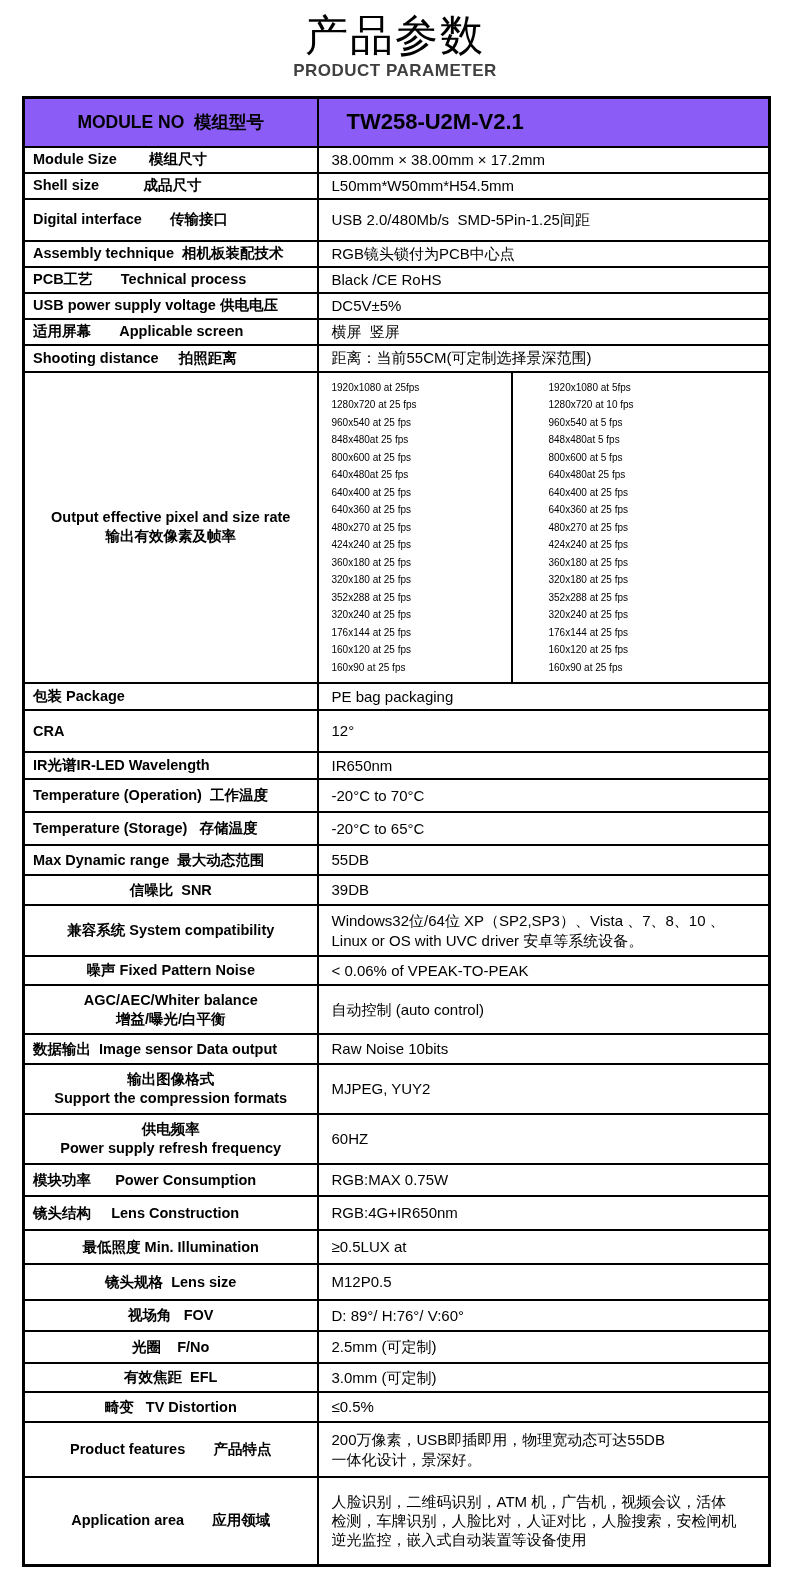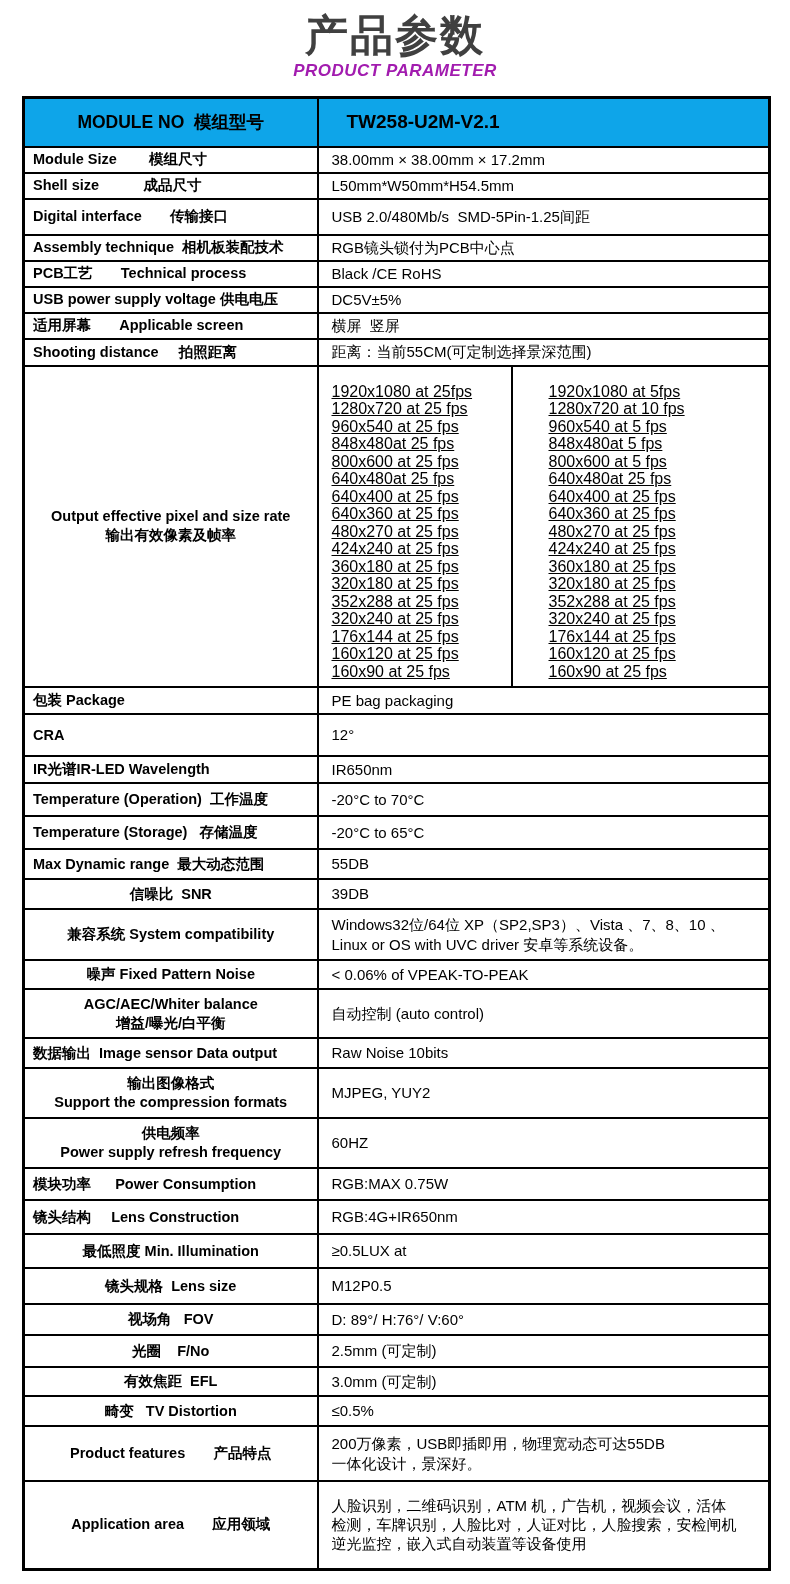--- a/index.html
+++ b/index.html
@@ -9,79 +9,77 @@
     background: #ffffff;
     font-family: "Liberation Sans", sans-serif;
     color: #000000;
     overflow: hidden;
   }
   .page-header { text-align: center; padding-top: 10px; }
   .title-zh {
     margin: 0;
     font-size: 43px;
     line-height: 50px;
-    font-weight: bold;
-    color: #404040;
+    font-weight: normal;
+    color: #000000;
     letter-spacing: 2px;
   }
   .title-en {
     margin-top: 1px;
     font-size: 17px;
     font-weight: bold;
-    color: #a21caf;
+    color: #404040;
     letter-spacing: 0.5px;
-    font-style: italic;
   }
   table.spec {
     border-collapse: collapse;
     table-layout: fixed;
     width: 746px;
     margin: 15px 0 0 22px;
     border: 3px solid #000;
   }
   col.c1 { width: 294px; }
   col.c2 { width: 194px; }
   col.c3 { width: 258px; }
   td { border: 2px solid #000; vertical-align: middle; }
-  tr.head-row { height: 49px; background: #0ea5e9; }
+  tr.head-row { height: 49px; background: #8b5cf6; }
   td.hlabel {
     text-align: center;
     font-weight: bold;
     font-size: 17.5px;
     white-space: pre-wrap;
   }
   td.hvalue {
     font-weight: bold;
-    font-size: 19px;
+    font-size: 22px;
     padding-left: 28px;
     white-space: pre-wrap;
   }
   td.label {
     font-weight: bold;
     font-size: 14.5px;
     line-height: 1.3;
     padding: 2px 4px 2px 8px;
     white-space: pre-wrap;
     text-align: left;
   }
   td.label.center { text-align: center; padding-left: 4px; }
   td.value {
     font-size: 15px;
     line-height: 1.28;
     padding: 2px 6px 2px 13px;
     white-space: pre-wrap;
     text-align: left;
   }
   td.value.lines {
-    font-size: 16px;
+    font-size: 10px;
     line-height: 17.5px;
-    padding-top: 16px;
+    padding-top: 6px;
     padding-bottom: 6px;
     vertical-align: middle;
-    text-decoration: underline;
   }
   td.value.sub2 { padding-left: 36px; }
 </style>
 </head>
 <body>
 
 <div class="page-header">
   <h1 class="title-zh">产品参数</h1>
   <div class="title-en">PRODUCT PARAMETER</div>
 </div>
@@ -100,21 +98,21 @@
   </thead>
   <tbody>
       <tr style="height: 26px;">
         <td class="label">Module Size        模组尺寸</td>
         <td colspan="2" class="value">38.00mm × 38.00mm × 17.2mm</td>
       </tr>
       <tr style="height: 26px;">
         <td class="label">Shell size           成品尺寸</td>
         <td colspan="2" class="value">L50mm*W50mm*H54.5mm</td>
       </tr>
-      <tr style="height: 36px;">
+      <tr style="height: 42px;">
         <td class="label">Digital interface       传输接口</td>
         <td colspan="2" class="value">USB 2.0/480Mb/s  SMD-5Pin-1.25间距</td>
       </tr>
       <tr style="height: 26px;">
         <td class="label">Assembly technique  相机板装配技术</td>
         <td colspan="2" class="value">RGB镜头锁付为PCB中心点</td>
       </tr>
       <tr style="height: 26px;">
         <td class="label">PCB工艺       Technical process</td>
         <td colspan="2" class="value">Black /CE RoHS</td>

